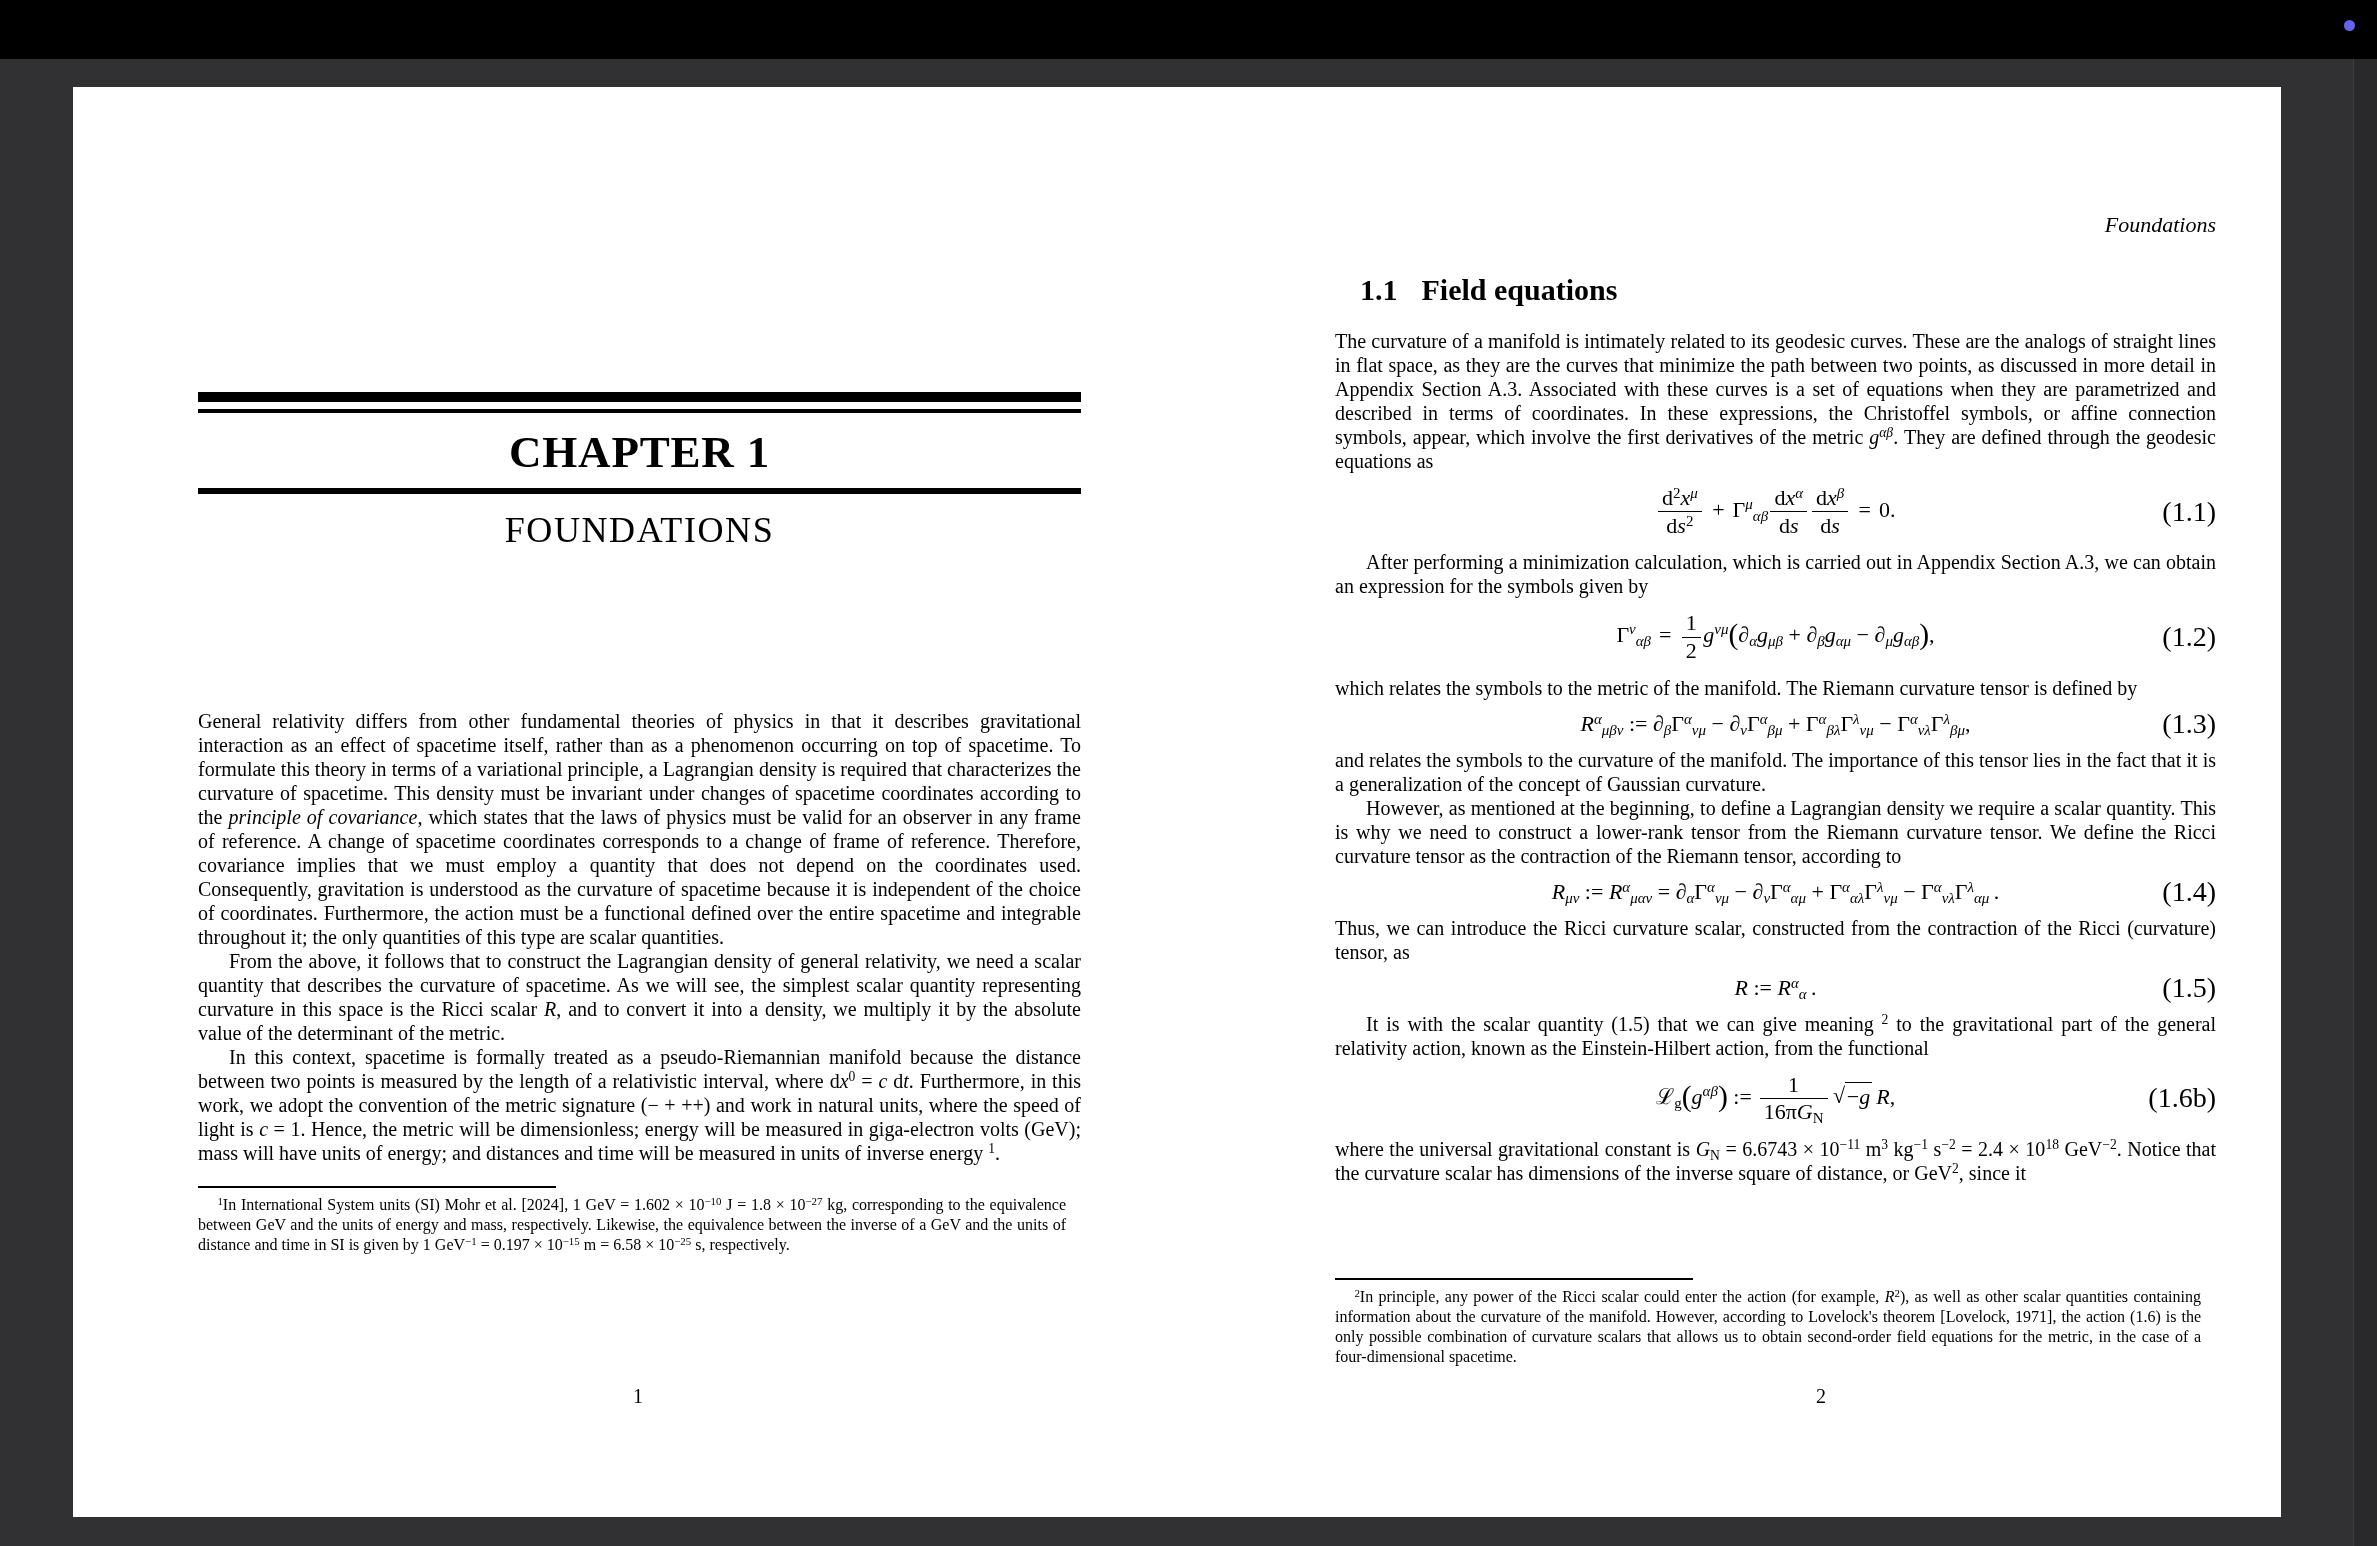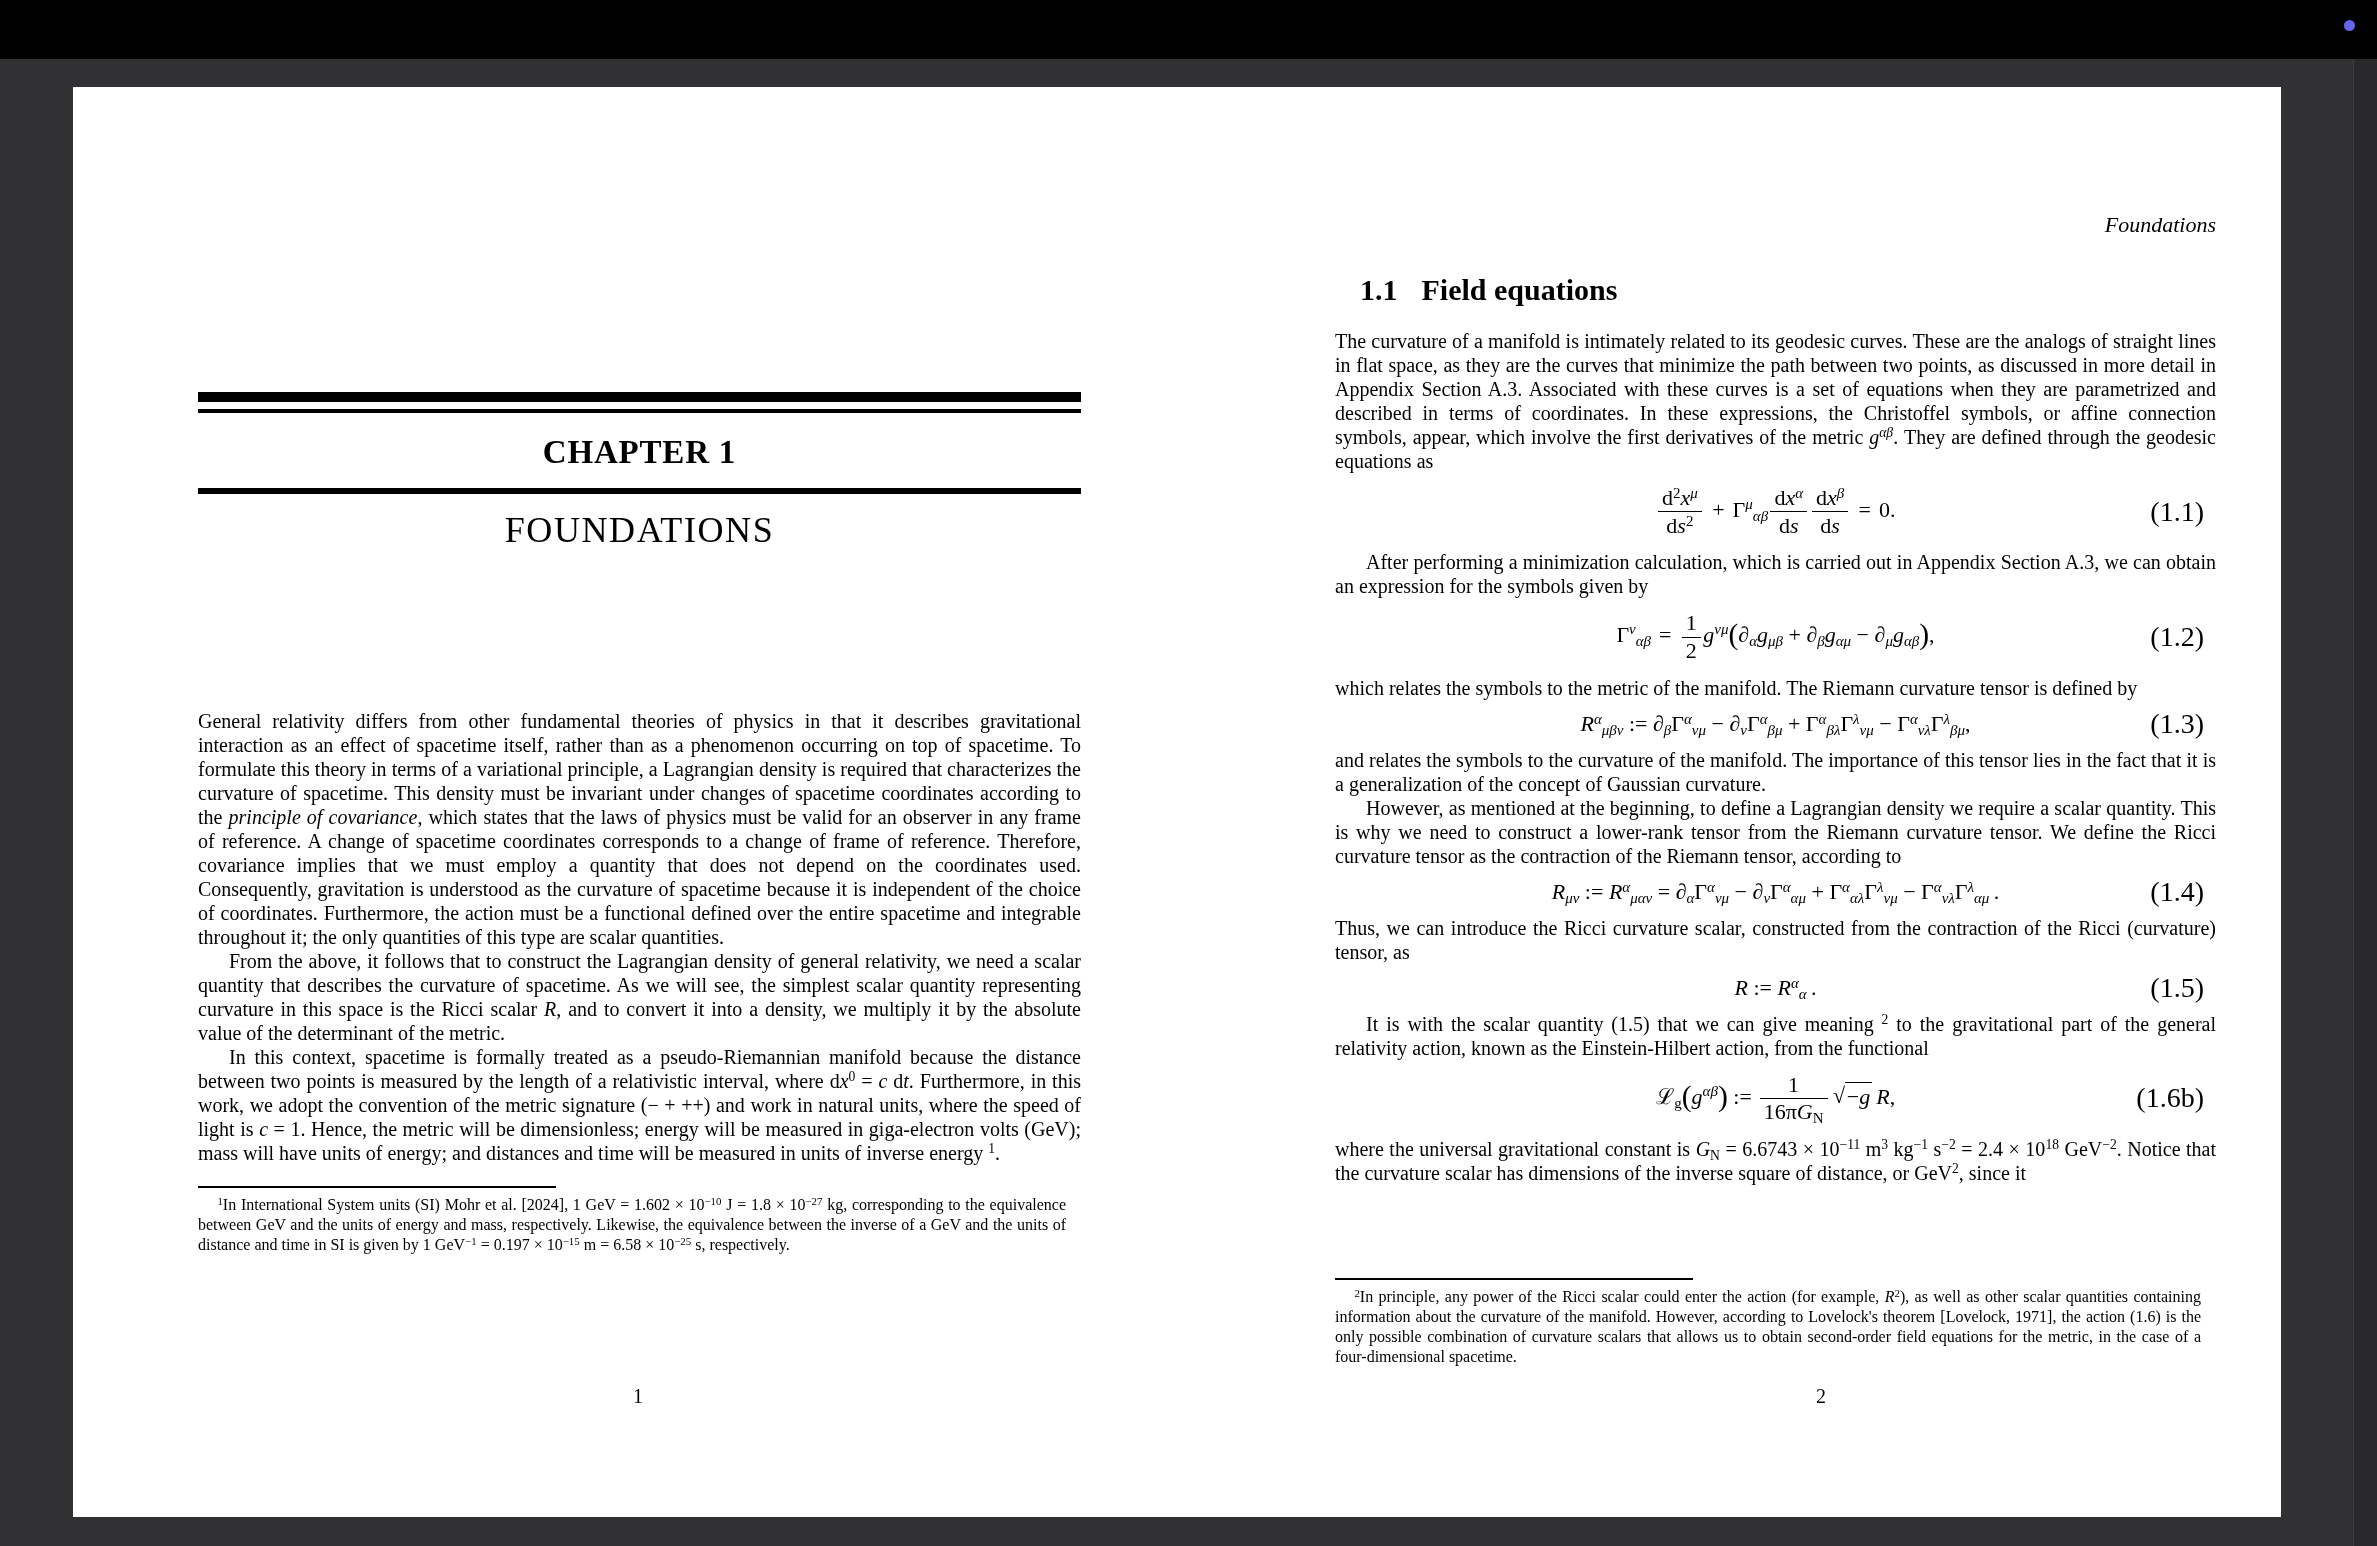--- a/index.html
+++ b/index.html
@@ -15,21 +15,21 @@
   .col-left{left:125px;width:883px;}
   .col-right{left:1262px;width:881px;}
 
   p{margin:0;text-indent:31px;}
   p.noindent{text-indent:0;}
 
   
   .chapter-head{position:absolute;top:305px;left:0;right:0;}
   .rule-thick{height:9.7px;background:#000;}
   .rule-thin{height:4px;background:#000;margin-top:7.3px;}
-  .chapter-label{font-size:33px;font-weight:bold;text-align:center;margin:27.5px 0 24px;letter-spacing:0.8px;}
+  .chapter-label{font-size:45px;font-weight:bold;text-align:center;margin:27.5px 0 24px;letter-spacing:0.8px;}
   .rule-mid{height:5.7px;background:#000;}
   .chapter-title{font-size:36px;font-weight:normal;text-align:center;margin:24px 0 0;letter-spacing:1.6px;}
 
   .body-text{position:absolute;top:622px;left:0;right:0;}
 
   .footnote{position:absolute;left:0;right:15px;font-size:16px;line-height:20px;text-align:justify;}
   .fn-left{top:1099px;}
   .fn-right{top:1191px;}
   .fn-rule{width:358px;height:1.6px;background:#000;margin-bottom:7.3px;}
   .footnote p{text-indent:19.4px;}
@@ -39,21 +39,21 @@
   .pn-right{left:1748px;}
 
   
   .col-right{padding-top:125px;box-sizing:border-box;}
   .running-header{text-align:right;font-style:italic;font-size:22px;line-height:26px;}
   .section-heading{margin:34px 0 0;font-size:30px;line-height:36px;font-weight:bold;text-align:left;}
   .section-heading .sec-num{margin-right:24px;margin-left:25px;}
   .intro{margin-top:21px;}
 
   .eq-row{position:relative;display:flex;justify-content:center;align-items:center;
-          margin:13px 12px;font-size:22px;line-height:1;text-align:left;}
+          margin:13px 0;font-size:22px;line-height:1;text-align:left;}
   .eq-num{position:absolute;right:0;font-size:28px;}
   .eq-body{white-space:nowrap;}
   .eq-body .op{margin:0 8px;}
   .frac{display:inline-block;vertical-align:middle;text-align:center;margin:0 2.4px;}
   .frac .num{display:block;border-bottom:1.6px solid #000;padding:0.8px 4px 2.4px;}
   .frac .den{display:block;padding:2.4px 4px 0.8px;}
   sup,sub{font-size:68%;line-height:0;}
   sup{vertical-align:0.5em;}
   sub{vertical-align:-0.3em;}
   .int{font-size:155%;vertical-align:-0.12em;margin:0 3.2px 0 6.5px;}

